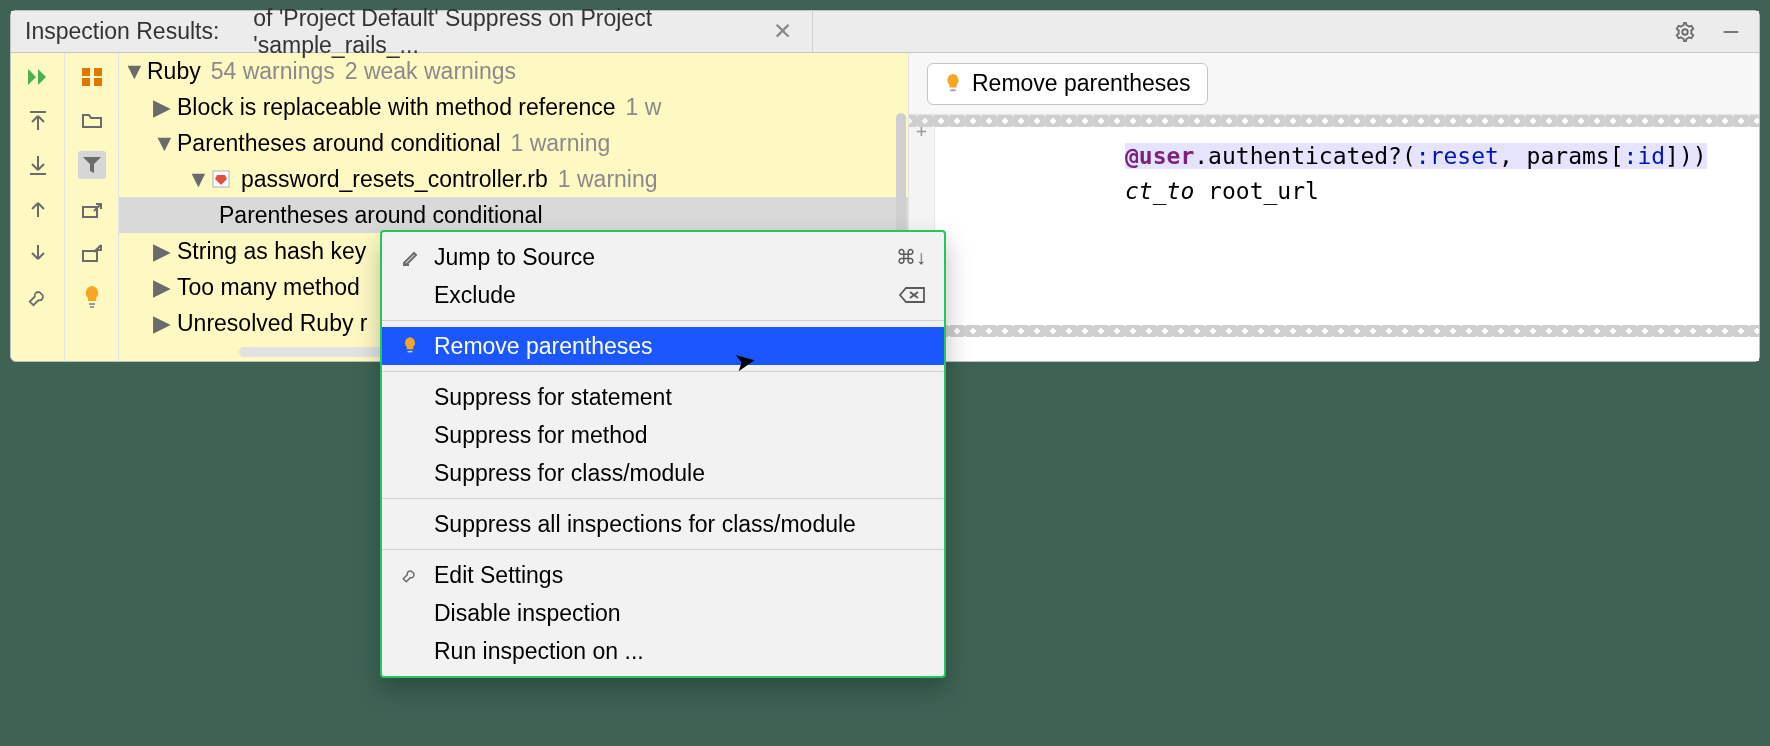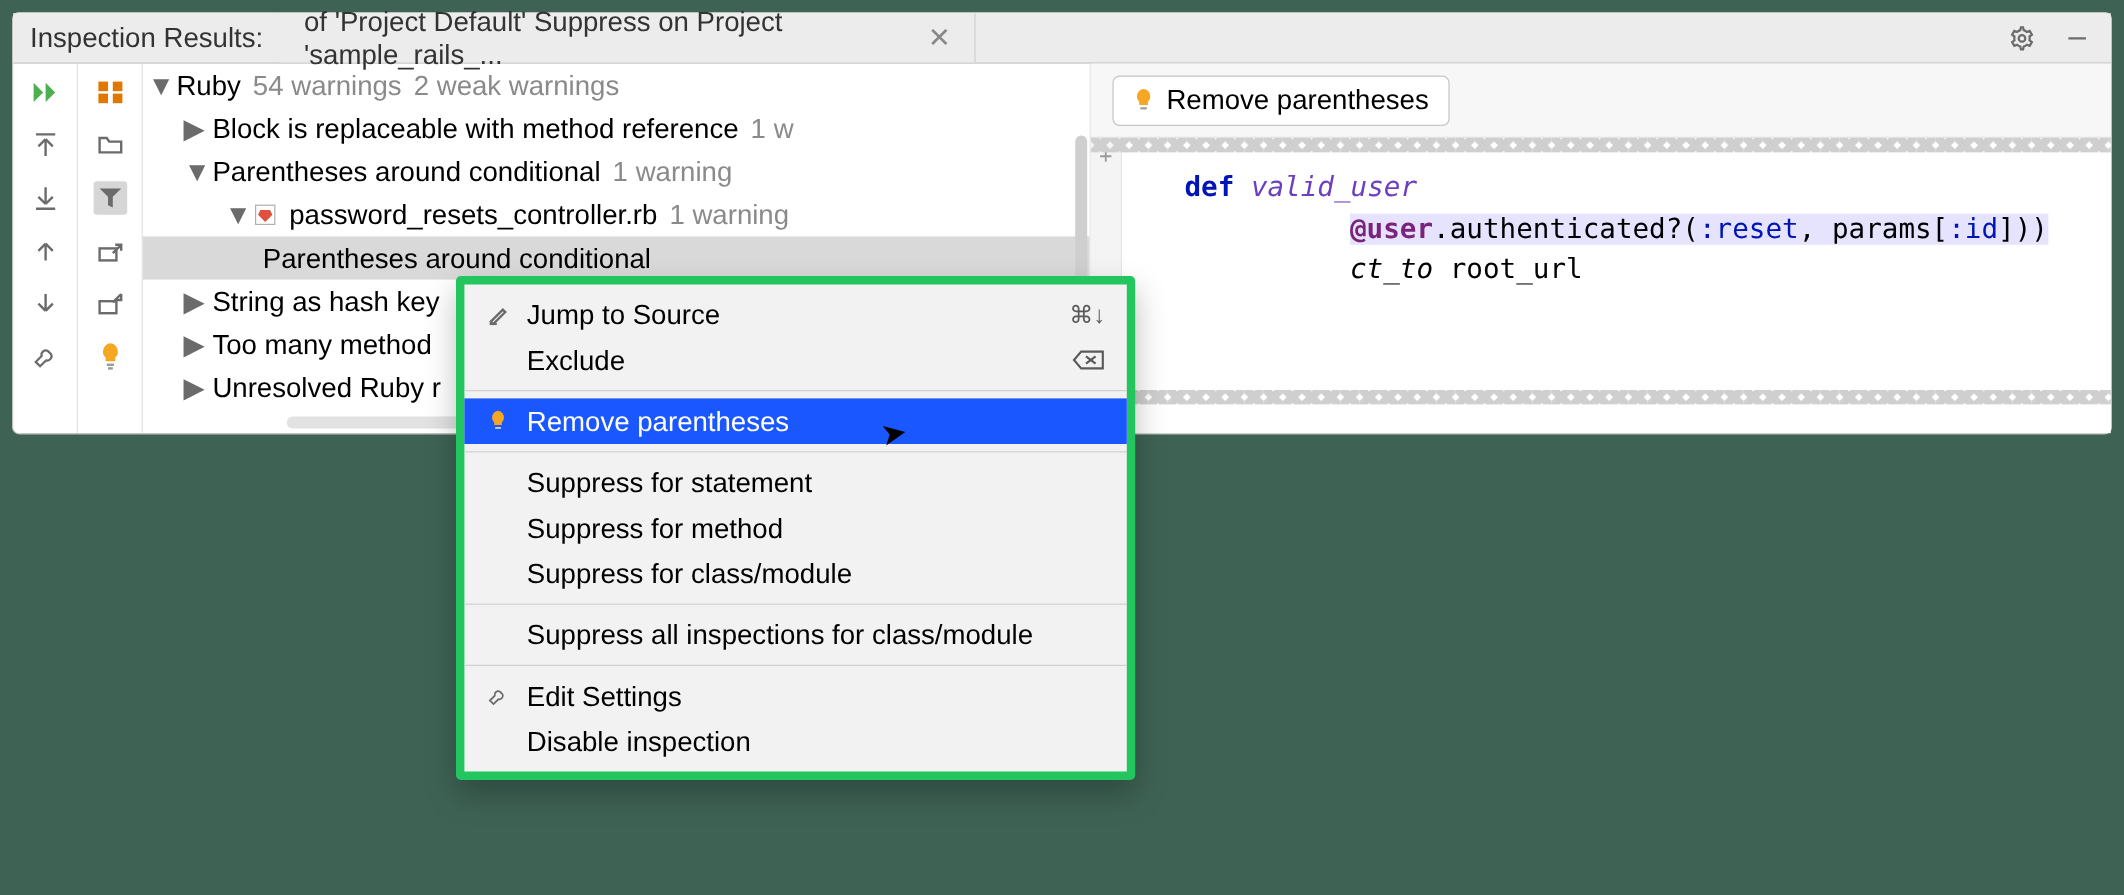--- a/index.html
+++ b/index.html
@@ -1,18 +1,18 @@
 <!DOCTYPE html>
 <html><head>
 <meta charset="utf-8">
 <style>
 html,body{margin:0;padding:0;font-family:"Helvetica Neue",Arial,sans-serif;font-size:23px;color:#000;background:#3e6355;overflow:hidden}
 *{box-sizing:border-box}
 .window{position:relative;width:1770px;height:746px}
-.panel{position:absolute;left:10px;top:10px;right:10px;height:352px;background:#ffffff;border:1px solid #c0c0c0;border-radius:6px;}
+.panel{position:absolute;left:10px;top:10px;right:10px;height:352px;background:#fef9c3;border:1px solid #c0c0c0;border-radius:6px;}
 .tabbar{height:42px;border-bottom:1px solid #c6c6c6;display:flex;align-items:stretch;background:#ececec}
 .tablabel{display:flex;align-items:center;padding:0 14px;color:#333}
 .tab{display:flex;align-items:center;gap:10px;padding:0 20px;background:#ececec;color:#333;border-right:1px solid #d0d0d0;max-width:580px}
 .tab .close{color:#888}
 .spacer{flex:1}
 .tabicons{display:flex;align-items:center;gap:18px;padding:0 14px;color:#6b6b6b}
 .body{display:flex;height:calc(100% - 42px)}
 .gutter{width:54px;border-right:1px solid #e2e2e2;display:flex;flex-direction:column;align-items:center;padding-top:10px;gap:16px}
 .gutter2{width:54px;border-right:1px solid #e2e2e2;display:flex;flex-direction:column;align-items:center;padding-top:10px;gap:16px}
 .gicon{width:28px;height:28px;display:flex;align-items:center;justify-content:center;color:#6b6b6b}
@@ -41,21 +41,21 @@
   background-size:16px 12px;background-repeat:repeat-x}
 .zig-top{top:0}
 .zig-bot{bottom:24px}
 .plusgutter{position:absolute;left:0;top:0;width:26px;height:100%;background:#f4f4f4;border-right:1px solid #e6e6e6;display:flex;justify-content:center;padding-top:2px;color:#9a9a9a;font-size:18px;}
 .kw{color:#0015b5;font-weight:700}
 .fn{color:#6b3fbf;font-style:italic}
 .ivar{color:#7a237a;font-weight:700}
 .sym{color:#0015b5;font-weight:400}
 .italic{font-style:italic}
 .hl{background:#e6e3ff}
-.menu{position:absolute;left:380px;top:230px;width:566px;background:#f2f2f2;border:7px solid #22c55e;border-radius:4px;box-shadow:0 12px 26px rgba(0,0,0,0.25);padding:6px 0}
+.menu{position:absolute;left:380px;top:230px;width:566px;background:#f2f2f2;border:2px solid #22c55e;border-radius:4px;box-shadow:0 12px 26px rgba(0,0,0,0.25);padding:6px 0}
 .mi{display:flex;align-items:center;height:38px;padding:0 18px;gap:14px}
 .mi .lab{flex:1}
 .mi .sc{color:#5a5a5a;font-size:20px}
 .mi.sep{height:0;border-top:1px solid #d2d2d2;margin:6px 0;padding:0}
 .mi.hi{background:#1a57ff;color:#fff}
 .bulb{color:#f5a623}
 .micon{width:20px;display:flex;justify-content:center;color:#6b6b6b}
 .cursor{position:absolute;left:734px;top:346px;font-size:26px;transform:rotate(-10deg);color:#000}
 svg{display:block}
 </style>
@@ -219,23 +219,20 @@
                 </svg>
               </span>
             <span>Remove parentheses</span>
           </div>
         </div>
         <div class="code">
           <div class="plusgutter">
               <span>+</span>
             </div>
           <div class="zigzag zig-top"></div>
-          <div>
-            <span class="kw">def</span> <span class="fn">valid_user</span>
-          </div>
           <div style="padding-left:138px">
             <span class="hl"><span class="ivar">@user</span><span>.authenticated?(</span><span class="sym">:reset</span><span>, params[</span><span class="sym">:id</span><span>]))</span></span>
           </div>
           <div style="padding-left:138px">
             <span class="italic">ct_to</span><span> root_url</span>
           </div>
           <div class="zigzag zig-bot"></div>
         </div>
       </div>
     </div>
@@ -297,16 +294,20 @@
           <svg width="18" height="18" viewBox="0 0 24 24" fill="none" stroke="#6b6b6b" stroke-width="2">
             <path d="M14 7a4 4 0 0 0-5.6 4.6L3 17l4 4 5.4-5.4A4 4 0 0 0 17 10l-3-3Z"></path>
           </svg>
         </span>
       <span class="lab">Edit Settings</span>
     </div>
     <div class="mi">
         <span class="micon"></span>
         <span class="lab">Disable inspection</span>
       </div>
+    <div class="mi">
+        <span class="micon"></span>
+        <span class="lab">Run inspection on ...</span>
+      </div>
   </div>
 
   <div class="cursor">➤</div>
 </div>
 
 </body></html>

